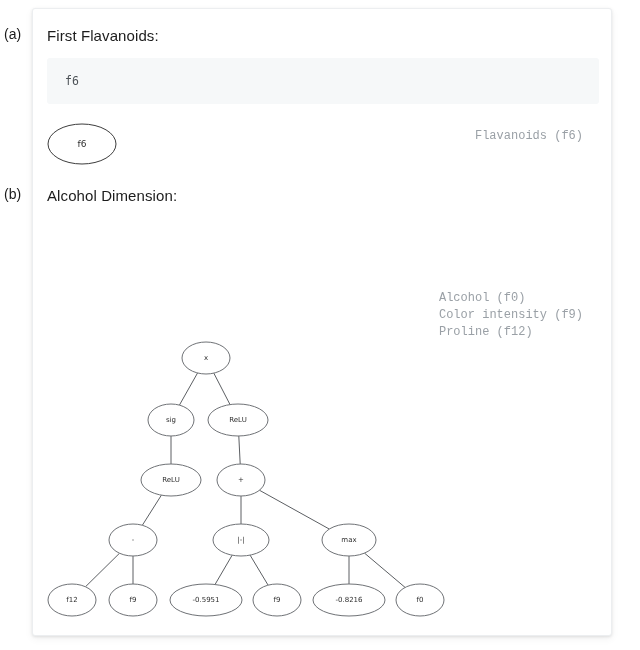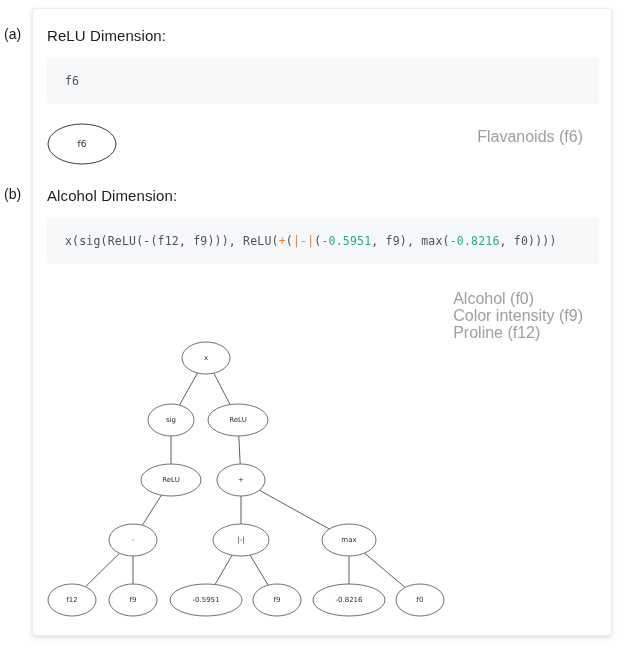--- a/index.html
+++ b/index.html
@@ -74,24 +74,24 @@
 
   .tok-orange { color: #e8833a; }
   .tok-teal   { color: #2ba88e; }
   .tok-plain  { color: #4d5358; }
 
   
   .legend {
     position: absolute;
     right: 28px;
     text-align: left;
-    font-size: 16px;
+    font-size: 12px;
     color: #9aa0a6;
     line-height: 17px;
-    font-family: Liberation Sans, sans-serif;
+    font-family: Liberation Mono, monospace;
   }
   #legend-first  { top: 119px; }
   #legend-second { top: 281px; }
   .legend-item { white-space: nowrap; }
 
   
   .graph {
     position: absolute;
     left: 0;
     top: 0;
@@ -131,33 +131,30 @@
 </style>
 </head>
 <body>
 
 <div class="panel-label" id="label-a">(a)</div>
 
 <div class="panel-label" id="label-b">(b)</div>
 
 <div class="card">
 
-  <div class="section-title" id="title-first">ReLU Dimension:</div>
+  <div class="section-title" id="title-first">First Flavanoids:</div>
 
   <div class="code-block" id="code-first">f6</div>
 
   <div class="legend" id="legend-first">
     <div class="legend-item">Flavanoids (f6)</div>
   </div>
 
   <div class="section-title" id="title-second">Alcohol Dimension:</div>
 
-  <div class="code-block" id="code-second">
-    <span id="expr-tokens"><span class="tok-plain">x(sig(ReLU(-(f12, f9))), ReLU(</span><span class="tok-orange">+</span><span class="tok-plain">(</span><span class="tok-orange">|-|</span><span class="tok-plain">(</span><span class="tok-teal">-0.5951</span><span class="tok-plain">, f9), max(</span><span class="tok-teal">-0.8216</span><span class="tok-plain">, f0))))</span></span>
-  </div>
 
   <div class="legend" id="legend-second">
     <div class="legend-item">Alcohol (f0)</div>
     <div class="legend-item">Color intensity (f9)</div>
     <div class="legend-item">Proline (f12)</div>
   </div>
 
   <svg class="graph" id="graph-svg" viewBox="0 0 580 628">
       <g>
         <ellipse cx="49" cy="135" rx="34" ry="20" class="node-ell"></ellipse>

